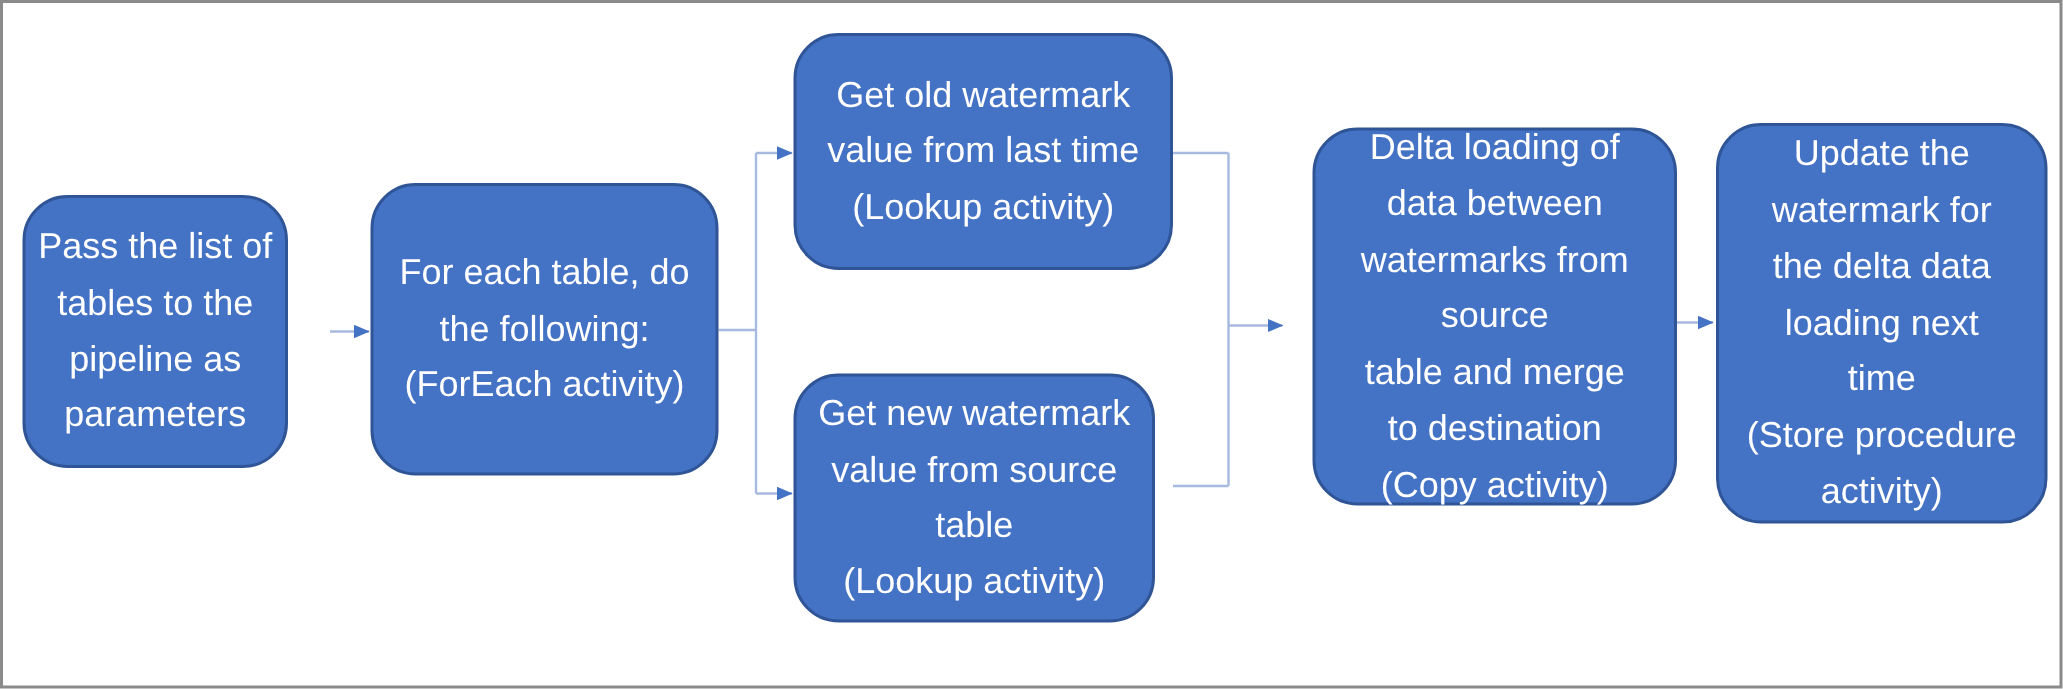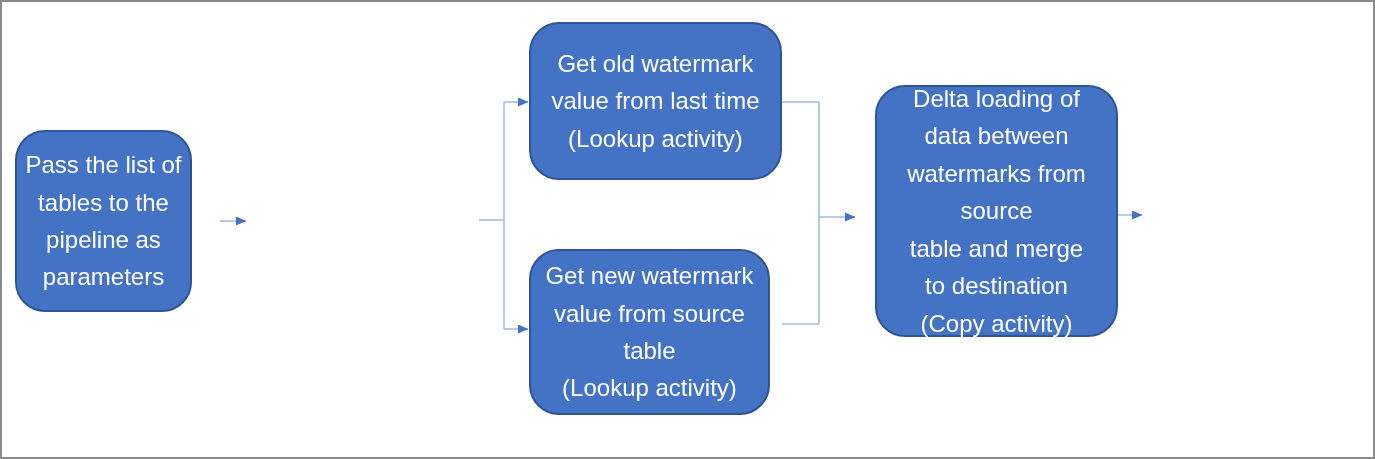--- a/index.html
+++ b/index.html
@@ -91,32 +91,42 @@
     <polyline points="817,215 853,215" marker-end="url(#arrow)"></polyline>
 
     <polyline points="1098,213 1140,213" marker-end="url(#arrow)"></polyline>
   </svg>
 
   <div class="node node-1">Pass the list of
 tables to the
 pipeline as
 parameters</div>
 
+  <div class="node node-2">For each table, do
+the following:
+(ForEach activity)</div>
 
   <div class="node node-3">Get old watermark
 value from last time
 (Lookup activity)</div>
 
   <div class="node node-4">Get new watermark
 value from source
 table
 (Lookup activity)</div>
 
   <div class="node node-5">Delta loading of
 data between
 watermarks from
 source
 table and merge
 to destination
 (Copy activity)</div>
 
+  <div class="node node-6">Update the
+watermark for
+the delta data
+loading next
+time
+(Store procedure
+activity)</div>
 
 </div>
 
 </body></html>

